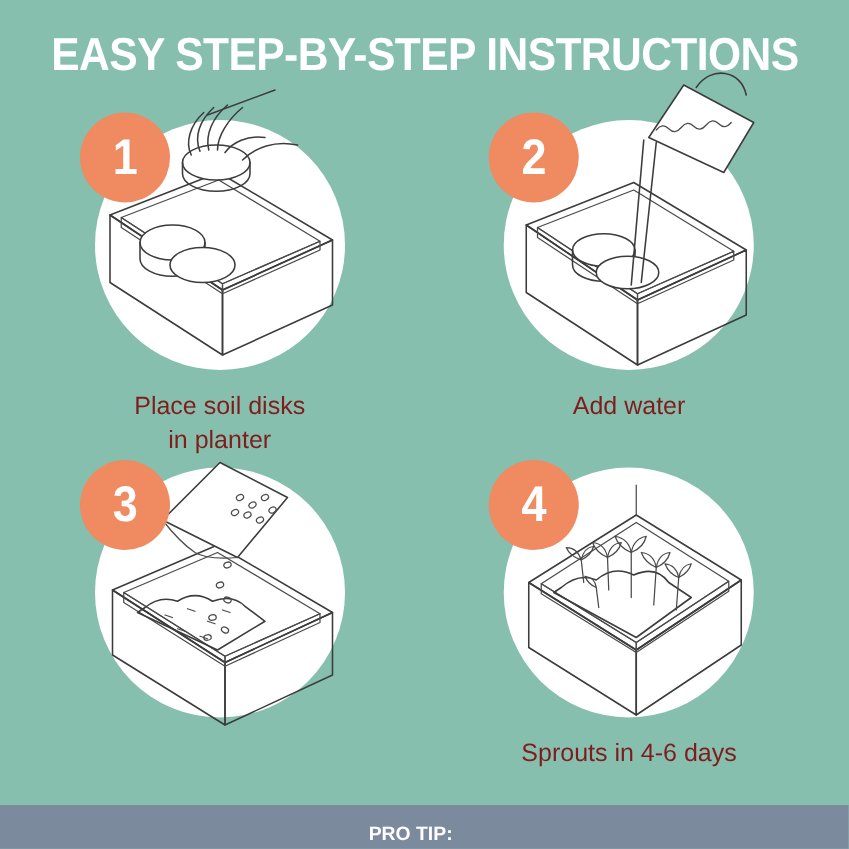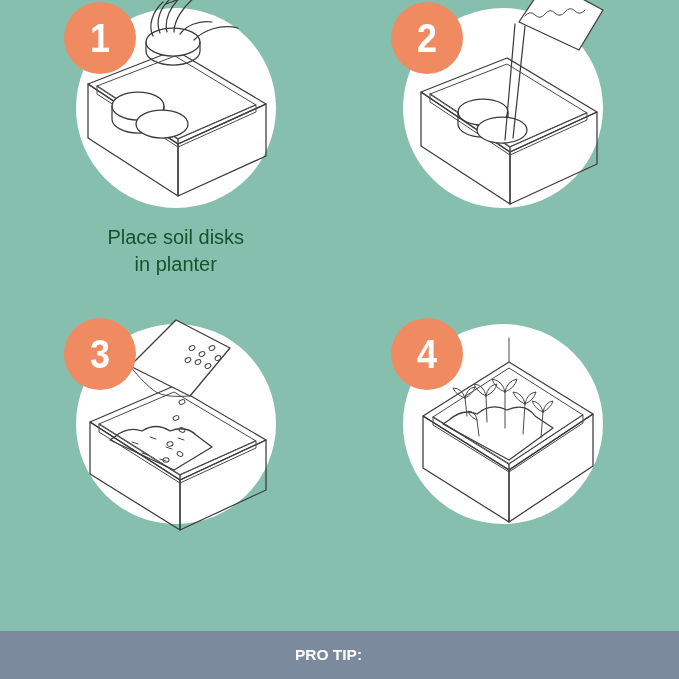--- a/index.html
+++ b/index.html
@@ -92,21 +92,21 @@
   .badge span {
     color: #ffffff;
     font-size: 40px;
     font-weight: bold;
     font-family: "Liberation Sans", sans-serif;
     line-height: 1;
     transform: scaleX(0.9);
   }
   .caption {
     margin-top: 10px;
-    color: #14532d;
+    color: #7f1d1d;
     font-size: 20px;
     line-height: 1.35;
     text-align: center;
     white-space: pre-line;
     font-family: "Liberation Sans", sans-serif;
   }
   .protip {
     flex: 0 0 auto;
     height: 48px;
     background: #7c8a9e;
@@ -141,20 +141,23 @@
     stroke: #3c3c3c;
     stroke-width: 1.25;
     stroke-linejoin: round;
   }
 </style>
 </head>
 <body>
 
 <div class="poster">
 
+  <div class="title-bar">
+    <div class="title">EASY STEP-BY-STEP INSTRUCTIONS</div>
+  </div>
 
   <div class="steps-grid">
 
     <div class="step">
       <div class="art-wrap">
         <div class="disc"></div>
         <svg class="art-svg" viewBox="0 0 212 226">
 
           <path class="ink" d="M18 96 L105 62 L196 116 L108 156 Z"></path>
           <path class="ink" d="M18 96 L18 150 L108 208 L108 156 Z"></path>
@@ -209,20 +212,21 @@
           <path class="ink-fillw" d="M122 34 L150 -8 L206 22 L182 62 Z"></path>
 
           <path class="ink-thin" d="M128 28 q5 -6 10 -1 q5 5 10 -1 q5 -6 10 -1 q5 5 10 -1 q5 -6 10 -1 q5 5 10 -1"></path>
 
           <path class="ink" d="M160 -6 C172 -24 196 -20 200 0"></path>
         </svg>
         <div class="badge">
           <span>2</span>
         </div>
       </div>
+      <div class="caption">Add water</div>
     </div>
 
     <div class="step">
       <div class="art-wrap">
         <div class="disc"></div>
         <svg class="art-svg" viewBox="0 0 212 226">
 
           <path class="ink" d="M20 118 L104 82 L196 136 L110 176 Z"></path>
           <path class="ink" d="M20 118 L20 170 L110 226 L110 176 Z"></path>
           <path class="ink" d="M110 176 L110 226 L196 186 L196 136 Z"></path>
@@ -293,20 +297,21 @@
           <path class="ink-thin" d="M146 108 q-8 -3 -11 -11 q9 1 11 11"></path>
           <path class="ink-thin" d="M146 108 q8 -4 10 -11 q-8 1 -10 11"></path>
           <path class="ink-thin" d="M82 132 L80 116"></path>
           <path class="ink-thin" d="M80 116 q-7 -3 -9 -9 q8 1 9 9"></path>
           <path class="ink-thin" d="M112 58 L112 34"></path>
         </svg>
         <div class="badge">
           <span>4</span>
         </div>
       </div>
+      <div class="caption">Sprouts in 4-6 days</div>
     </div>
 
   </div>
 
   <div class="protip">
     <b>PRO TIP:</b>
   </div>
 
 </div>
 

